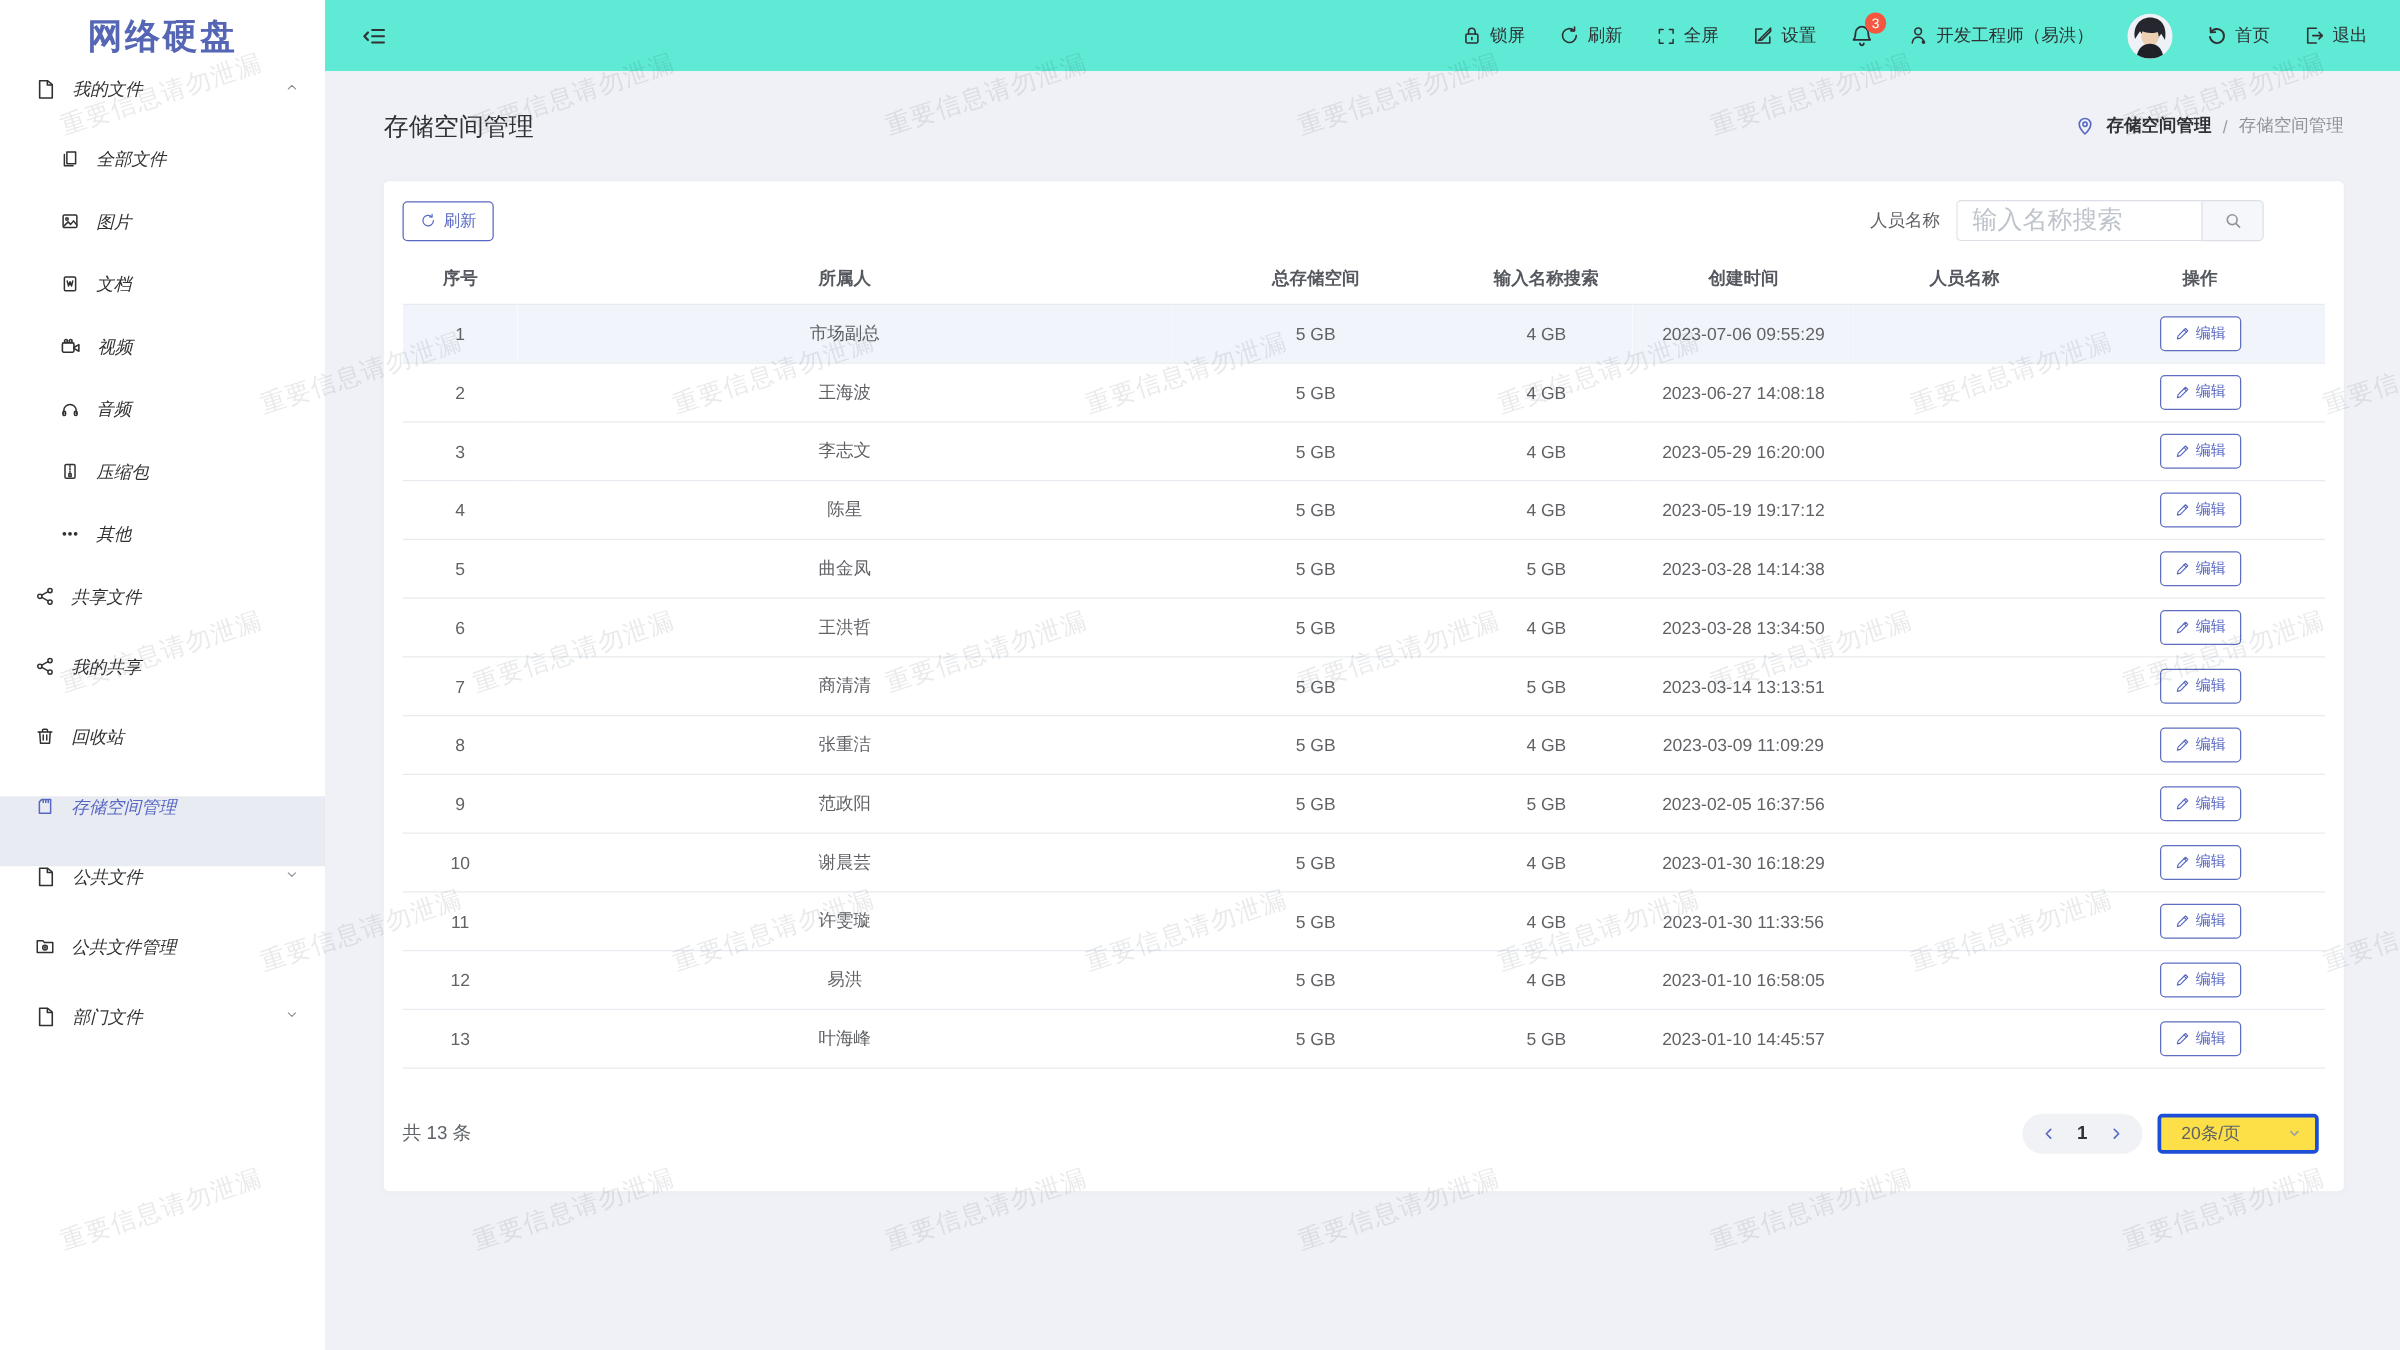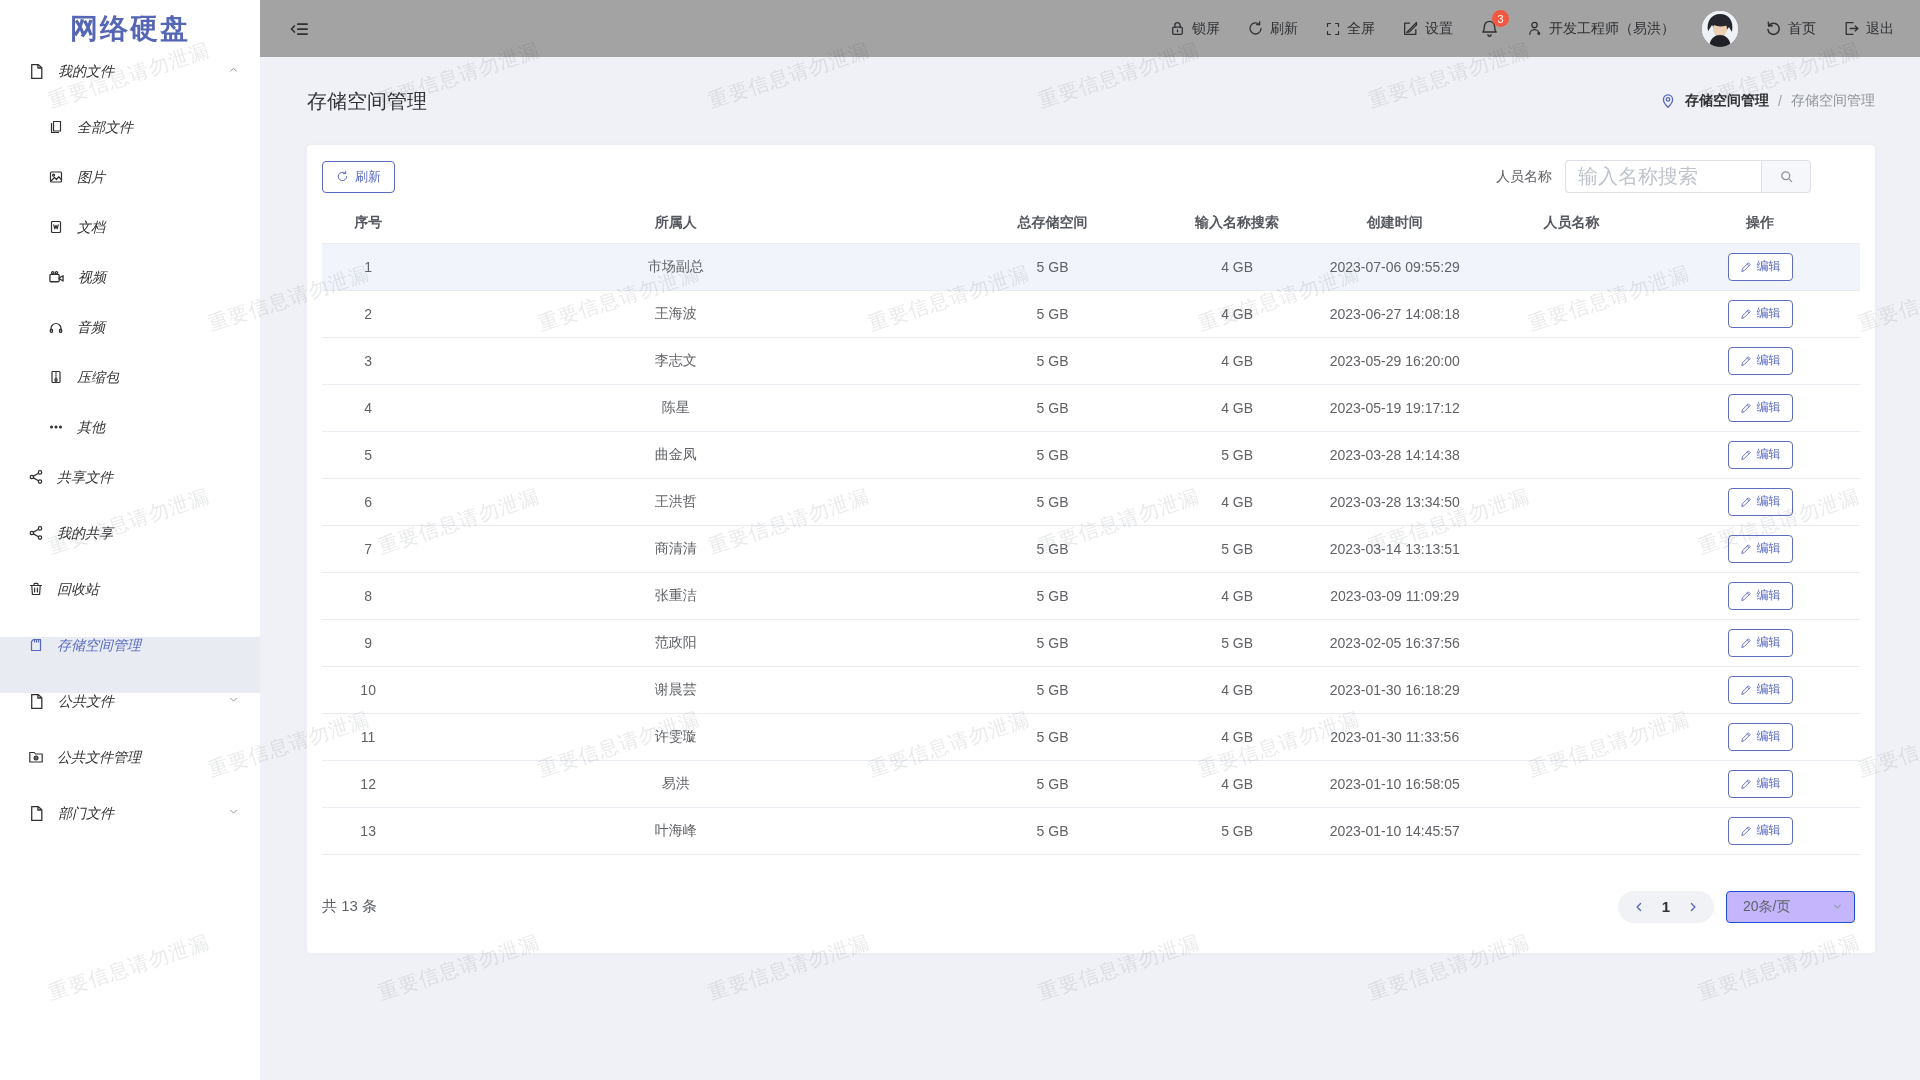--- a/index.html
+++ b/index.html
@@ -17,21 +17,21 @@
   .s-item { height:56px; display:flex; align-items:flex-start; gap:13px;
     padding:0 20px 0 28px; font-size:14px; color:#303133; cursor:pointer;font-style:italic; }
   .s-item.sub { height:50px; padding-left:48px; }
   .s-item .chev { margin-left:auto; color:#8a8f99; }
   .s-item.active { background:#e9ebf3; color:#5868c2; }
 
   
   .main { flex:1; display:flex; flex-direction:column; min-width:0; }
 
   
-  .topbar { height:57px; background:#a3a3a3; display:flex; align-items:center;
+  .topbar { height:57px; background:#5eead4; display:flex; align-items:center;
     padding:0 26px 0 29px; flex:none; }
   .fold { color:#303133; cursor:pointer; display:flex; }
   .t-right { margin-left:auto; display:flex; align-items:center; gap:27px; }
   .t-item { display:flex; align-items:center; gap:6px; font-size:14px; color:#2e3033; cursor:pointer; white-space:nowrap; }
   .bell-wrap { position:relative; display:flex; cursor:pointer; }
   .badge { position:absolute; top:-9px; right:-10px; min-width:17px; height:17px;
     background:#f4573f; color:#fff; border-radius:9px; font-size:11px;
     display:flex; align-items:center; justify-content:center; padding:0 4px; }
   .avatar { width:36px; height:36px; border-radius:50%; overflow:hidden; background:#e8ecf2; cursor:pointer; flex:none; }
 
@@ -73,22 +73,22 @@
 
   .card-footer { display:flex; align-items:center; justify-content:space-between;
     padding:36px 20px 0 15px; }
   .total-text { font-size:15px; color:#5f6368; }
   .pager { display:flex; align-items:center; gap:12px; }
   .pager-pill { display:flex; align-items:center; background:#f0f2f5; border-radius:16px;
     height:32px; padding:0 14px; gap:16px; }
   .pg-arrow { color:#5868c2; font-size:15px; cursor:pointer; display:flex; }
   .pg-num { font-size:15px; color:#303133; font-weight:bold; }
   .page-size { display:flex; align-items:center; justify-content:space-between;
-    width:129px; height:32px; border:1px solid #1d4ed8; border-radius:4px;
-    padding:0 10px 0 16px; font-size:14px; color:#606266; background:#c4b5fd; cursor:pointer; }
+    width:129px; height:32px; border:3px solid #1d4ed8; border-radius:4px;
+    padding:0 10px 0 16px; font-size:14px; color:#606266; background:#fde047; cursor:pointer; }
   .page-size .chev { color:#99a0b0; }
 
   
   .wm-layer { position:fixed; left:0; top:0; width:1920px; height:1080px;
     pointer-events:none; z-index:40; overflow:hidden; }
   .wm { position:absolute; font-size:20px; color:rgba(40,45,60,0.10);
     transform:rotate(-18deg); white-space:nowrap; letter-spacing:1px; }
 </style>
 </head>
 <body>

